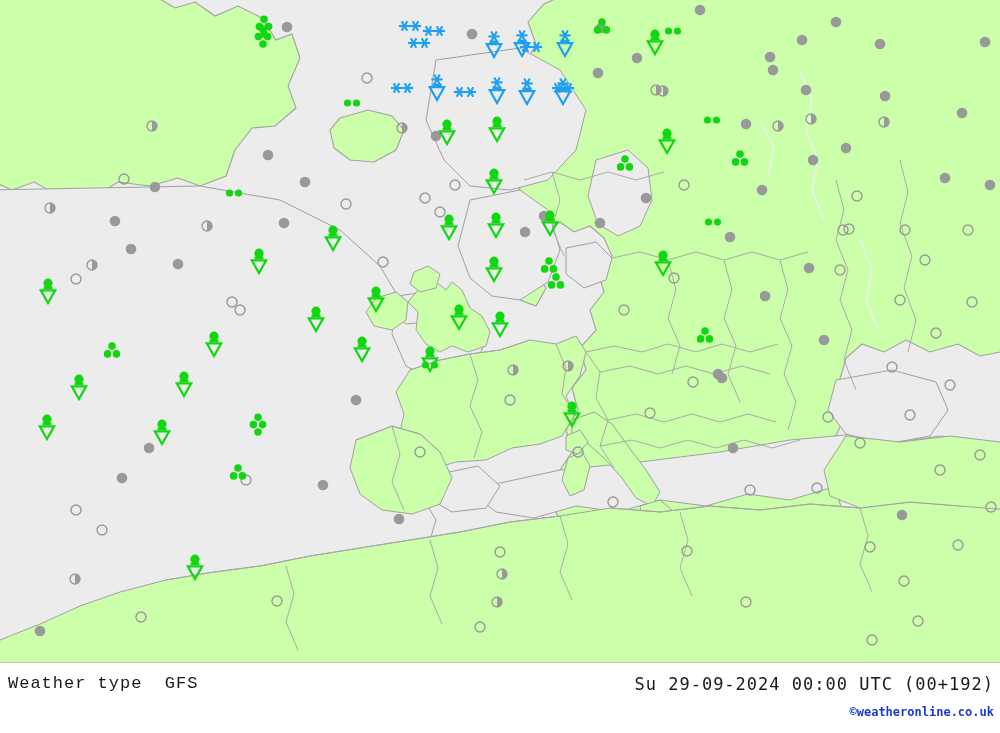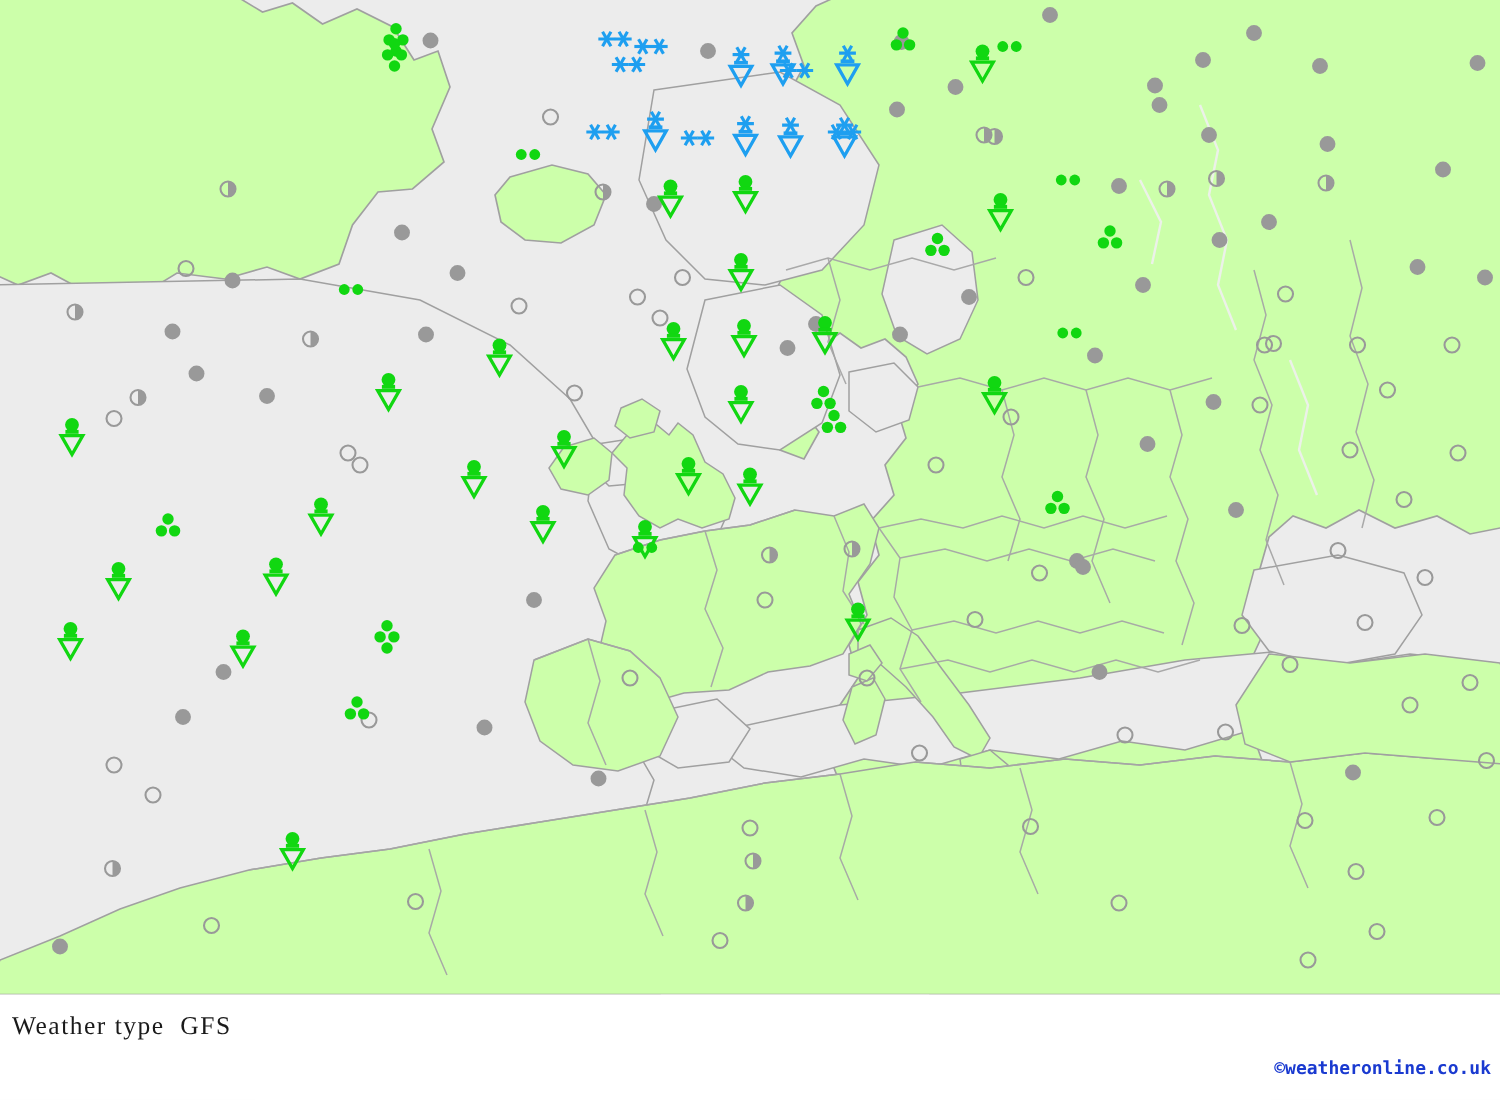--- a/index.html
+++ b/index.html
@@ -3,21 +3,21 @@
 <meta charset="utf-8">
 <style>
   html,body{margin:0;padding:0;background:#fff;}
   body{width:1000px;height:733px;overflow:hidden;font-family:"DejaVu Sans Mono",monospace;}
   #app{position:relative;width:1000px;height:733px;background:#ffffff;}
   #map{position:absolute;left:0;top:0;width:1000px;height:663px;background:#ececec;overflow:hidden;}
   #map svg{position:absolute;left:0;top:0;}
   .sym{position:absolute;transform:translate(-50%,-50%);pointer-events:none;}
   #footer{position:absolute;left:0;top:663px;width:1000px;height:70px;background:#ffffff;}
   #ftitle{position:absolute;left:8px;top:11px;font-size:17px;letter-spacing:1px;color:#1a1a1a;
-          font-family:Liberation Serif, serif;white-space:pre;}
+          font-family:Liberation Mono, monospace;white-space:pre;}
   #fdate{position:absolute;right:6px;top:11px;font-size:17px;letter-spacing:1px;color:#1a1a1a;
          font-family:"DejaVu Sans Mono",monospace;white-space:pre;}
   #fcopy{position:absolute;right:6px;top:42px;font-size:12px;color:#1a3ad0;
          font-family:"DejaVu Sans Mono",monospace;white-space:pre;font-weight:bold;}
 </style>
 </head>
 <body>
 
 <div id="app">
 
@@ -1159,16 +1159,17 @@
             <circle cx="10" cy="5.2" r="4.6" fill="#11d711"></circle>
             <rect x="5.6" y="8.6" width="8.8" height="2.6" fill="#11d711"></rect>
             <path d="M2.8 12.4 L17.2 12.4 L10 25 Z" fill="none" stroke="#11d711" stroke-width="2.2" stroke-linejoin="miter"></path>
           </svg>
         </div>
       </div>
   </div>
 
   <div id="footer">
     <div id="ftitle">Weather type  GFS</div>
+    <div id="fdate">Su 29-09-2024 00:00 UTC (00+192)</div>
     <div id="fcopy">©weatheronline.co.uk</div>
   </div>
 
 </div>
 
 </body></html>

